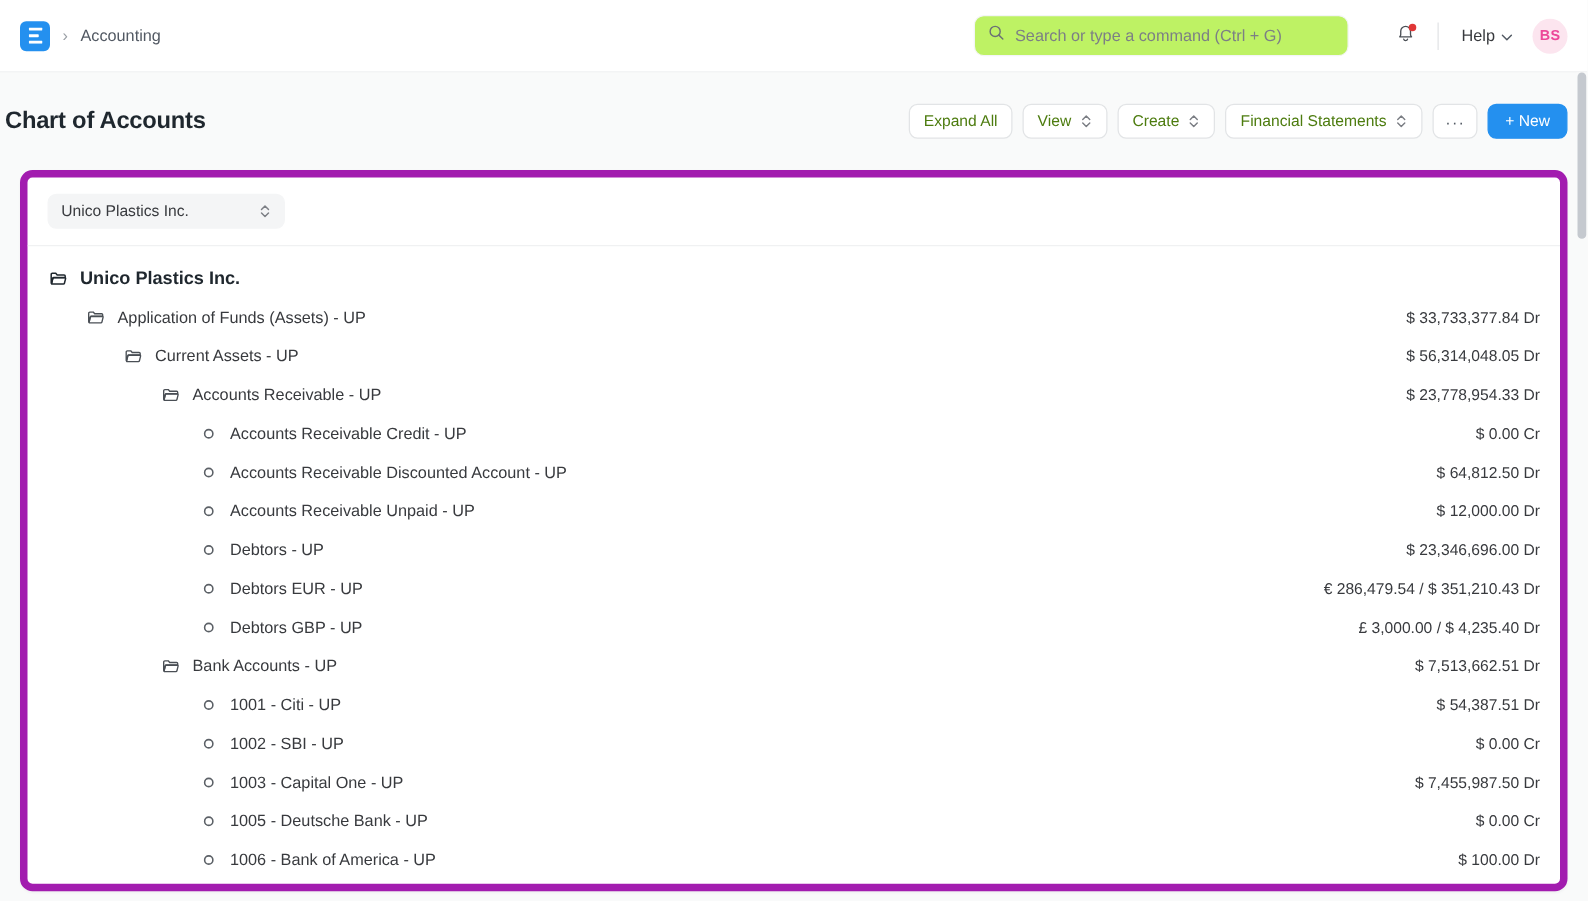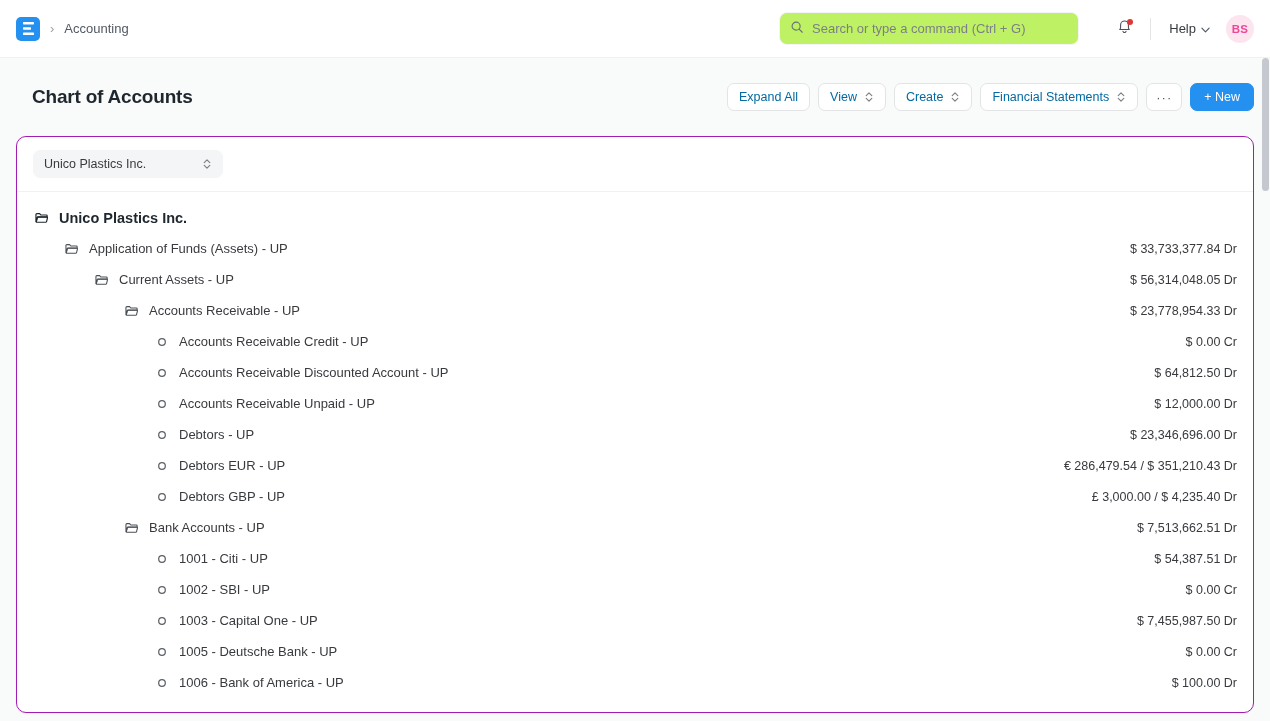--- a/index.html
+++ b/index.html
@@ -103,40 +103,40 @@
     font-size: 11.5px;
     font-weight: 700;
     display: flex; align-items: center; justify-content: center;
     letter-spacing: 0.2px;
   }
 
   
   .page-head {
     height: 78px;
     display: flex; align-items: center;
-    padding: 0 32px;
+    padding: 0 4px;
     position: relative;
   }
   .page-title {
     font-size: 19px;
     font-weight: 700;
     color: #1f272e;
     letter-spacing: -0.2px;
   }
   .page-actions {
     position: absolute;
     right: 16px;
     display: flex; align-items: center; gap: 8px;
   }
   .btn {
     height: 28px;
     border-radius: 7px;
     border: 1px solid #e2e4e6;
     background: #ffffff;
-    color: #0369a1;
+    color: #4d7c0f;
     font-size: 12.5px;
     font-family: "Liberation Sans", sans-serif;
     display: inline-flex; align-items: center; gap: 6px;
     padding: 0 11px;
     cursor: pointer;
     white-space: nowrap;
   }
   .btn-ellipsis { padding: 0 9px; letter-spacing: 1px; font-size: 13px; color: #525963; }
   .btn-primary {
     background: #2490ef;
@@ -149,21 +149,21 @@
     display: inline-flex; flex-direction: column;
     line-height: 0;
     color: #7c7f85;
     margin-left: 1px;
   }
 
   
   .card {
     margin: 0 16px;
     background: #ffffff;
-    border: 1px solid #a21caf;
+    border: 6px solid #a21caf;
     border-radius: 10px;
     box-shadow: 0 1px 2px rgba(17,24,39,0.04);
     overflow: hidden;
     height: 577px;
   }
   .filter-row {
     height: 55px;
     display: flex; align-items: center;
     padding: 0 16px;
     border-bottom: 1px solid #f0f1f2;

